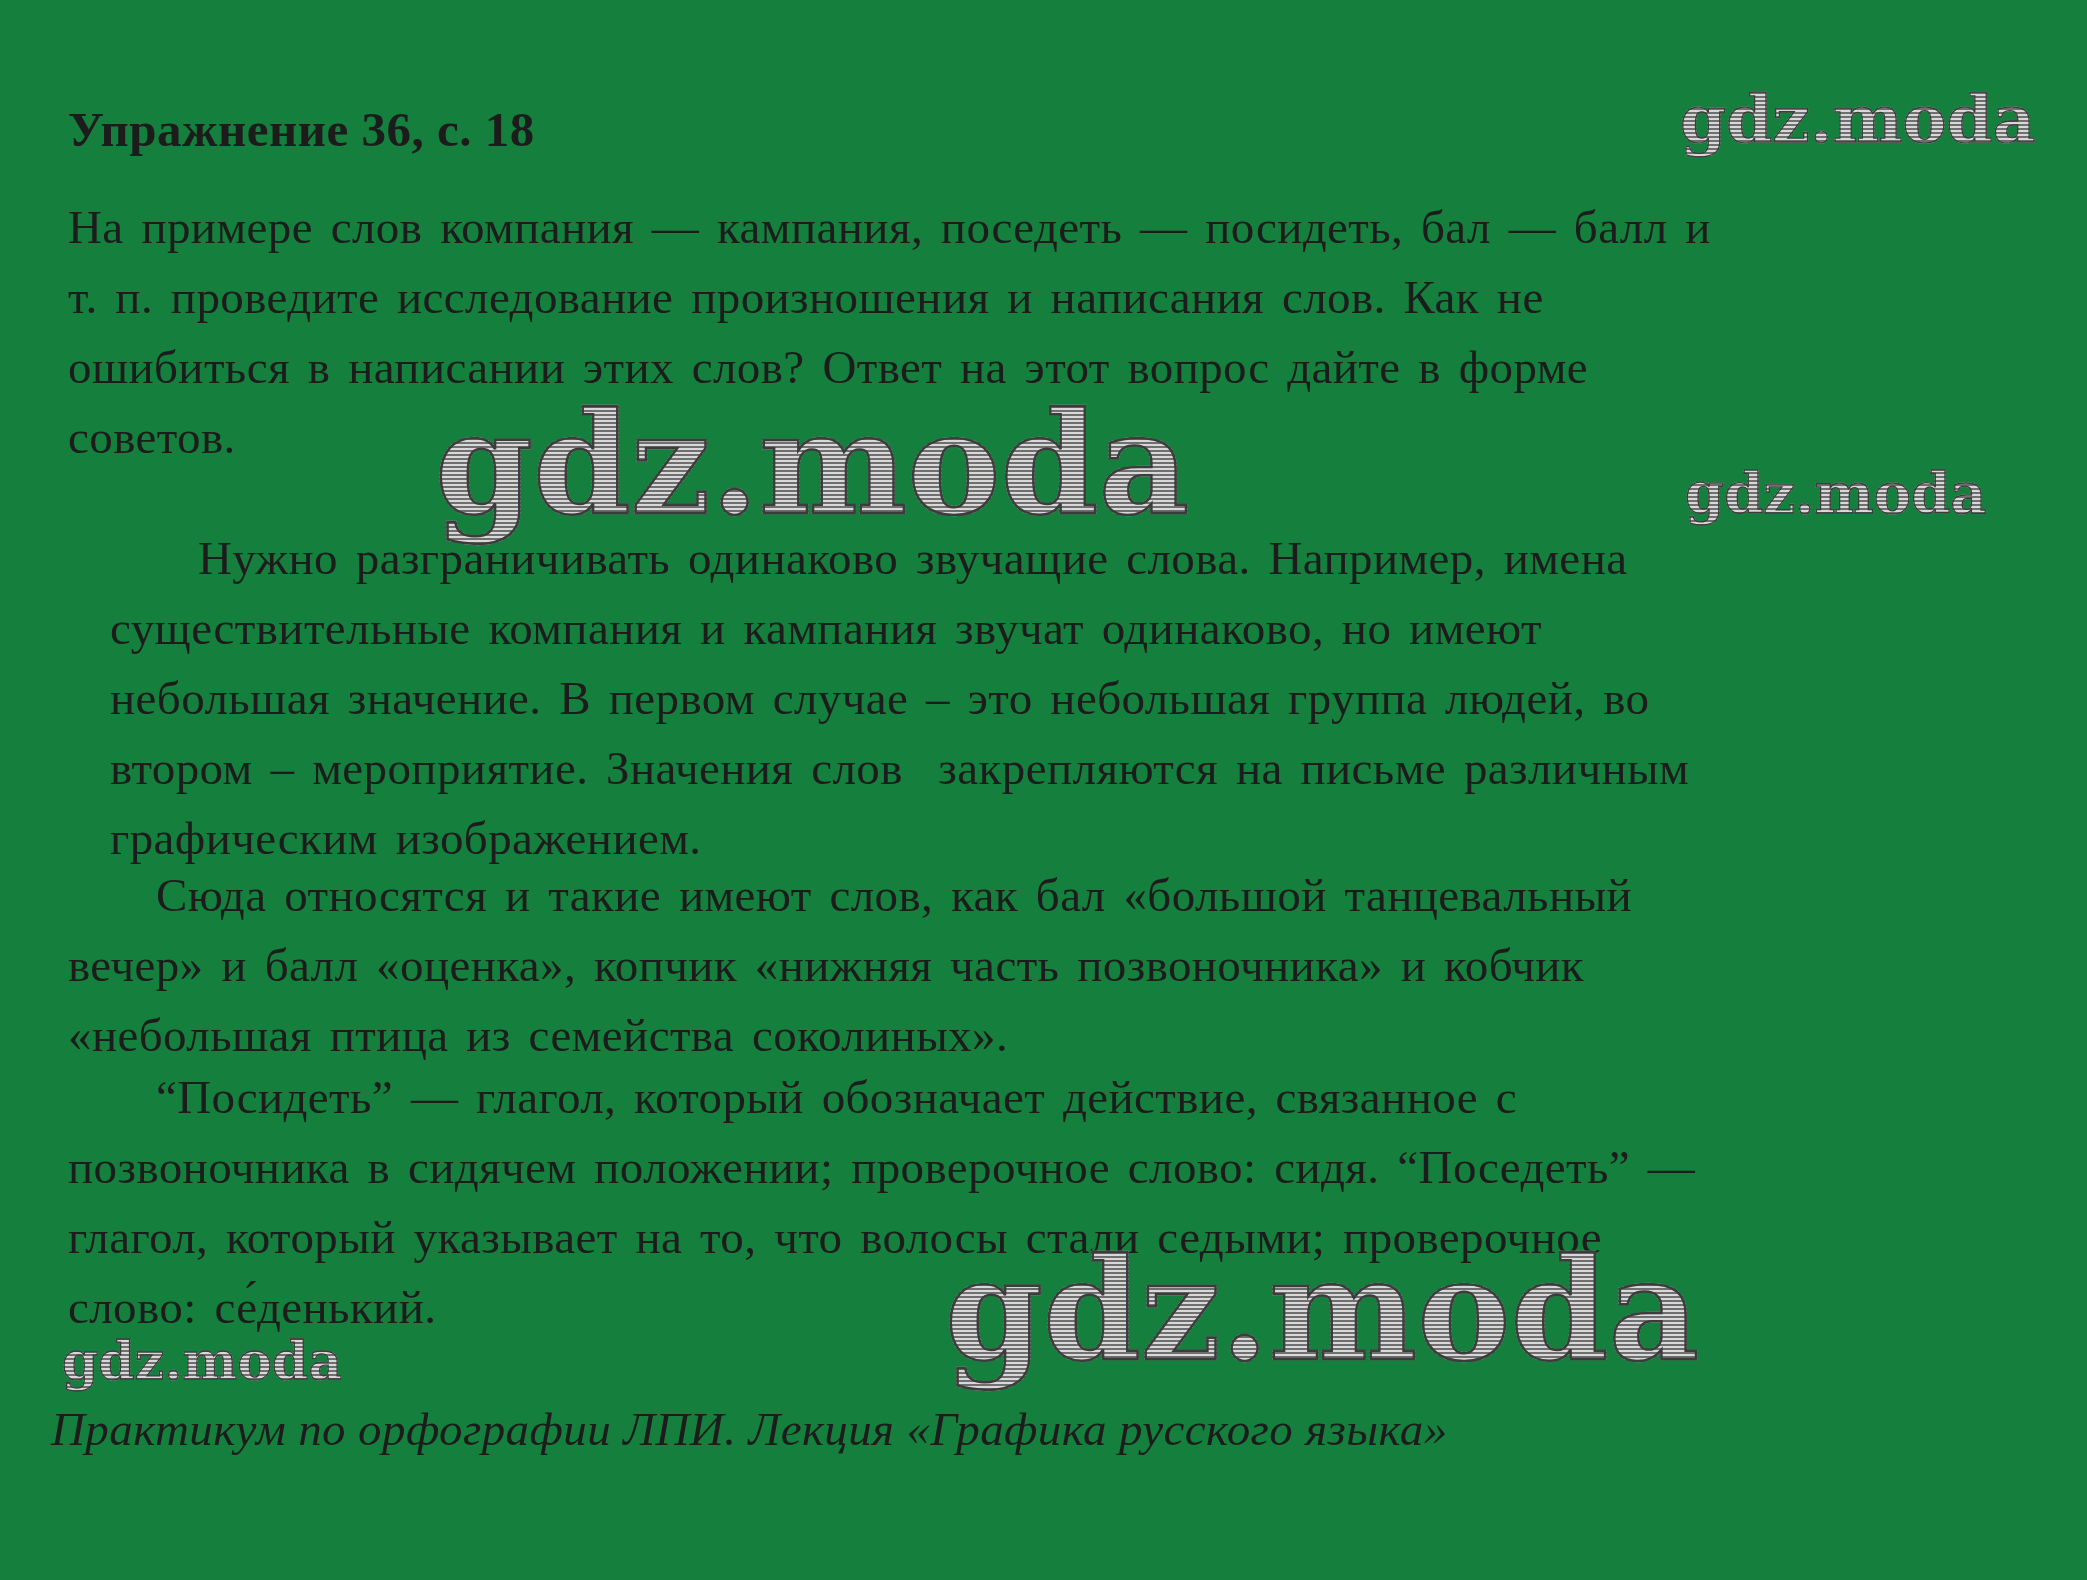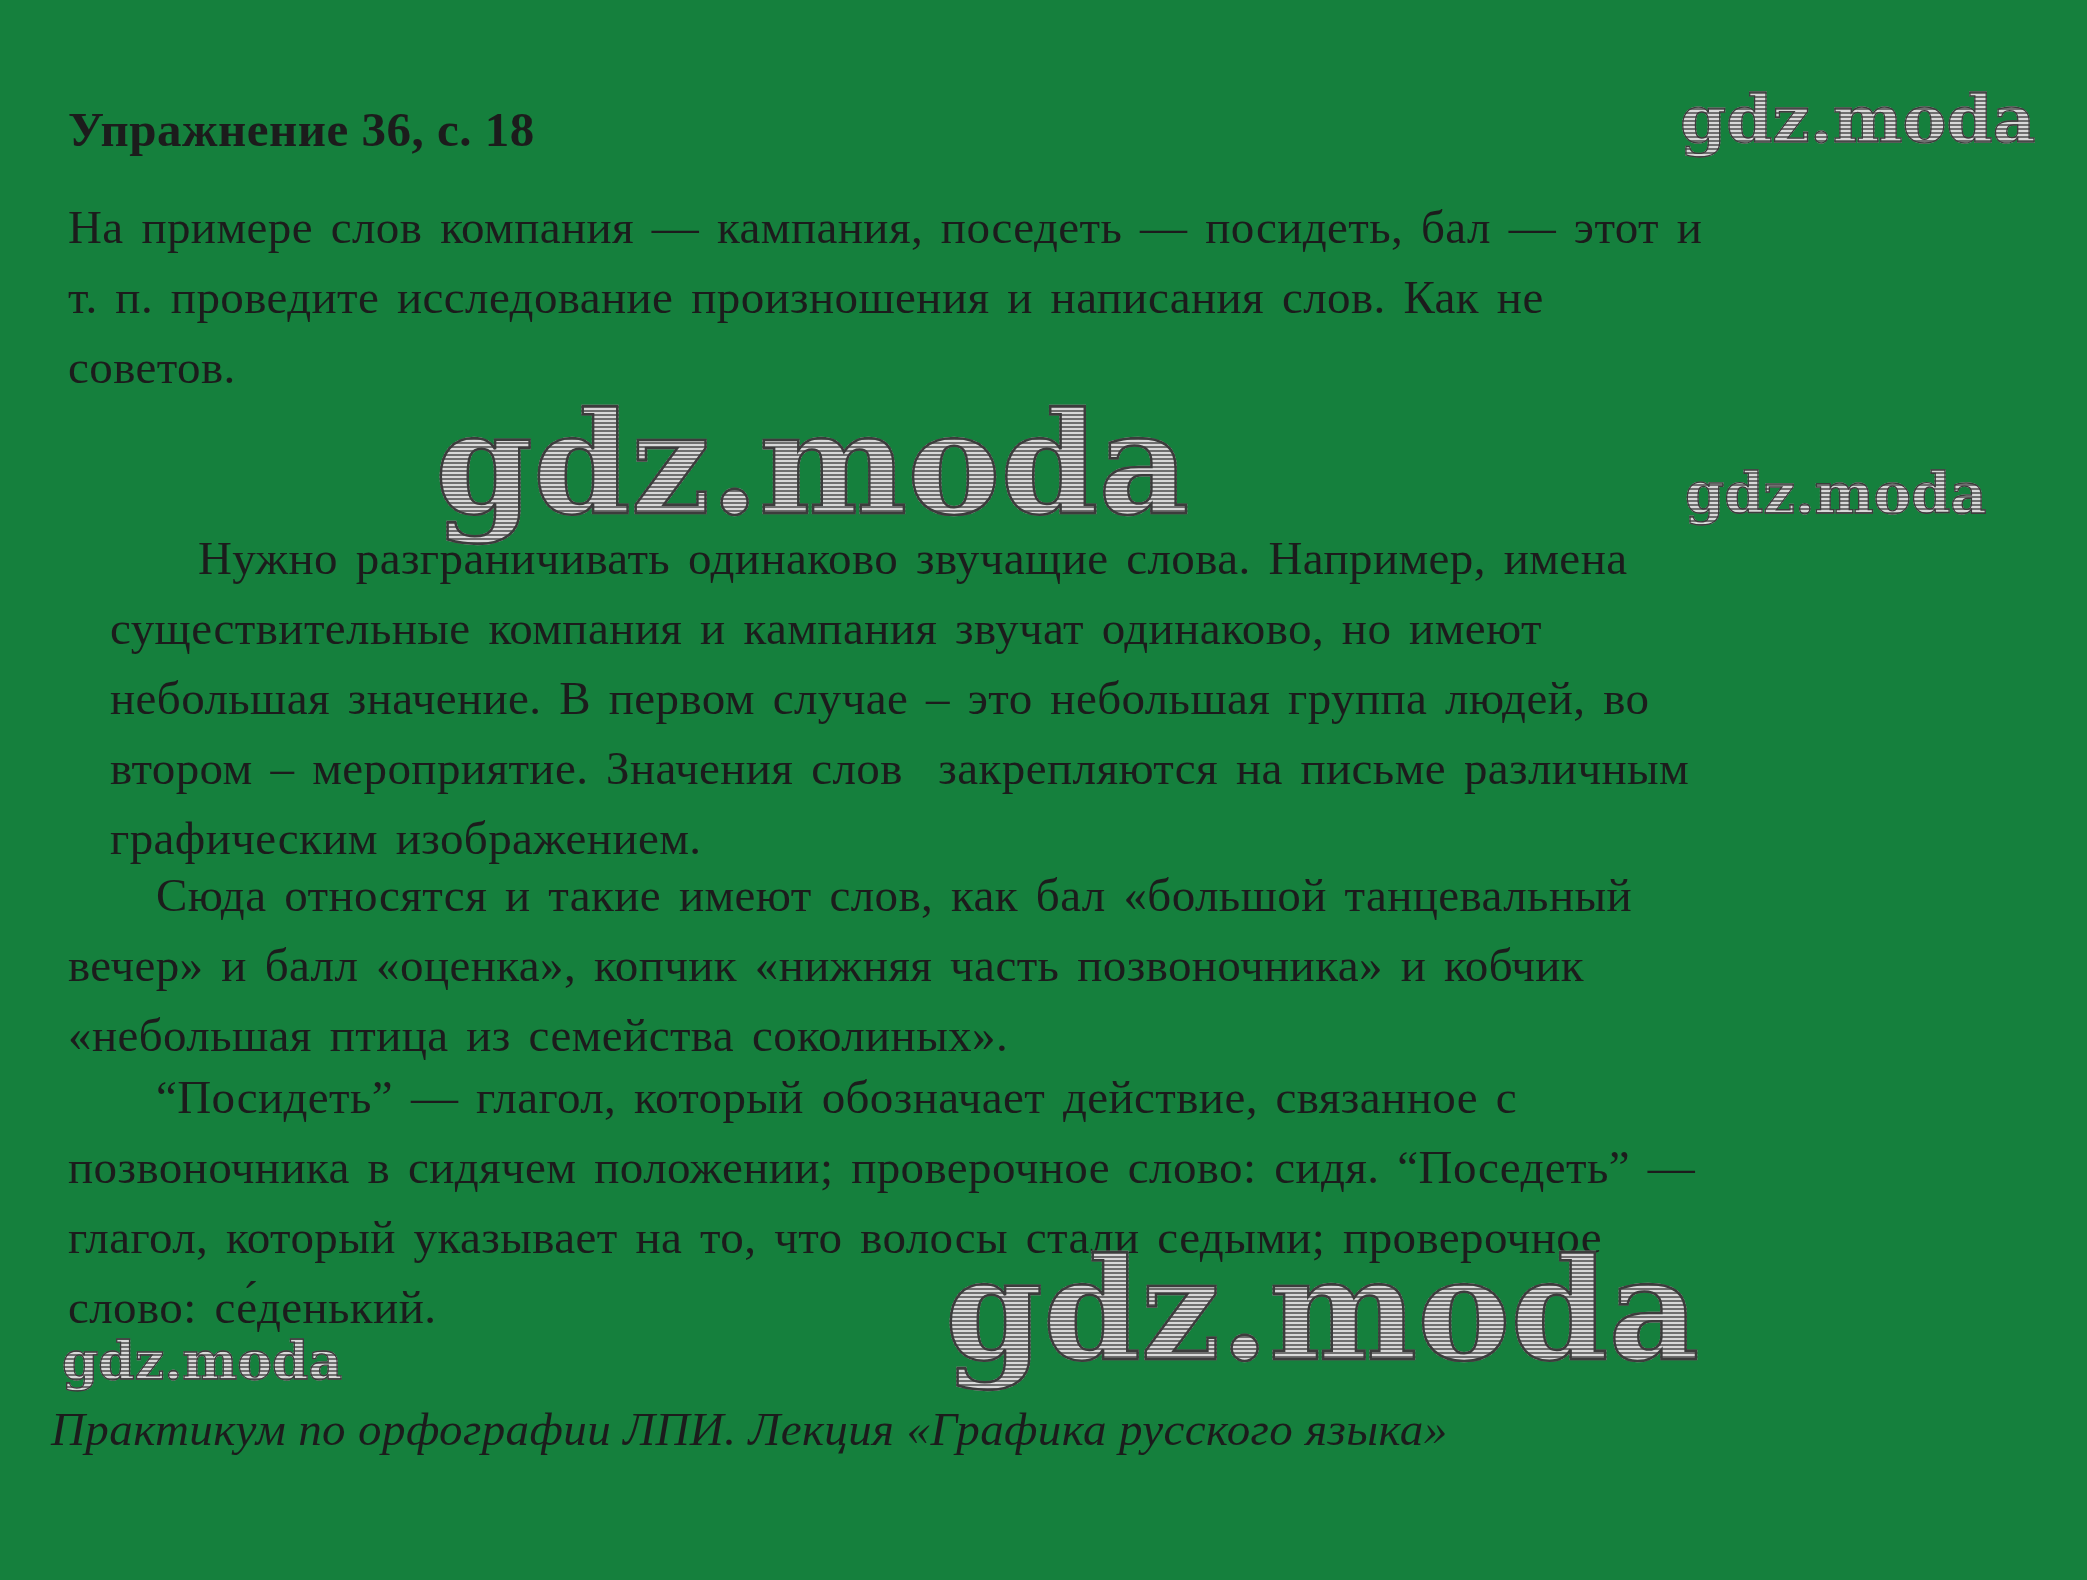--- a/index.html
+++ b/index.html
@@ -80,22 +80,23 @@
 </head>
 <body>
 
 <div id="page">
 
   <h1 class="title">Упражнение 36, с. 18</h1>
 
   <div class="wm wm-small" id="wm-top-right">gdz.moda</div>
 
   <div class="para" id="para1">
-    <div class="line">На примере слов компания — кампания, поседеть — посидеть, бал — этот и</div>
+    <div class="line">На примере слов компания — кампания, поседеть — посидеть, бал — балл и</div>
     <div class="line">т. п. проведите исследование произношения и написания слов. Как не</div>
+    <div class="line">ошибиться в написании этих слов? Ответ на этот вопрос дайте в форме</div>
     <div class="line">советов.</div>
   </div>
 
   <div class="wm" id="wm-mid-large">gdz.moda</div>
   <div class="wm wm-small" id="wm-mid-right">gdz.moda</div>
 
   <div class="para" id="para2">
     <div class="line indent">Нужно разграничивать одинаково звучащие слова. Например, имена</div>
     <div class="line">существительные компания и кампания звучат одинаково, но имеют</div>
     <div class="line">небольшая значение. В первом случае – это небольшая группа людей, во</div>

